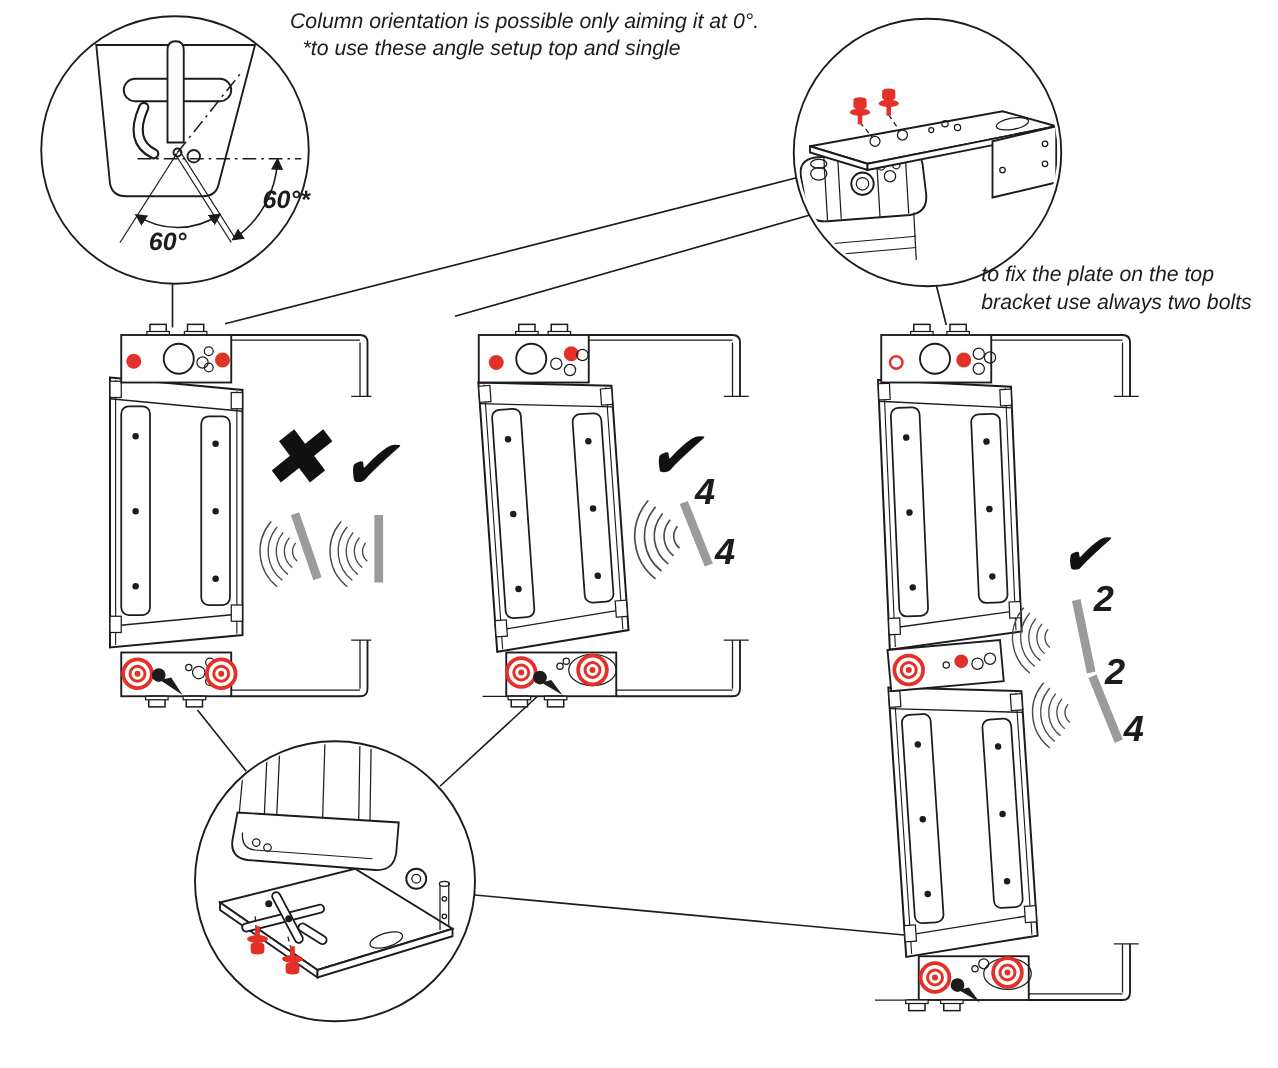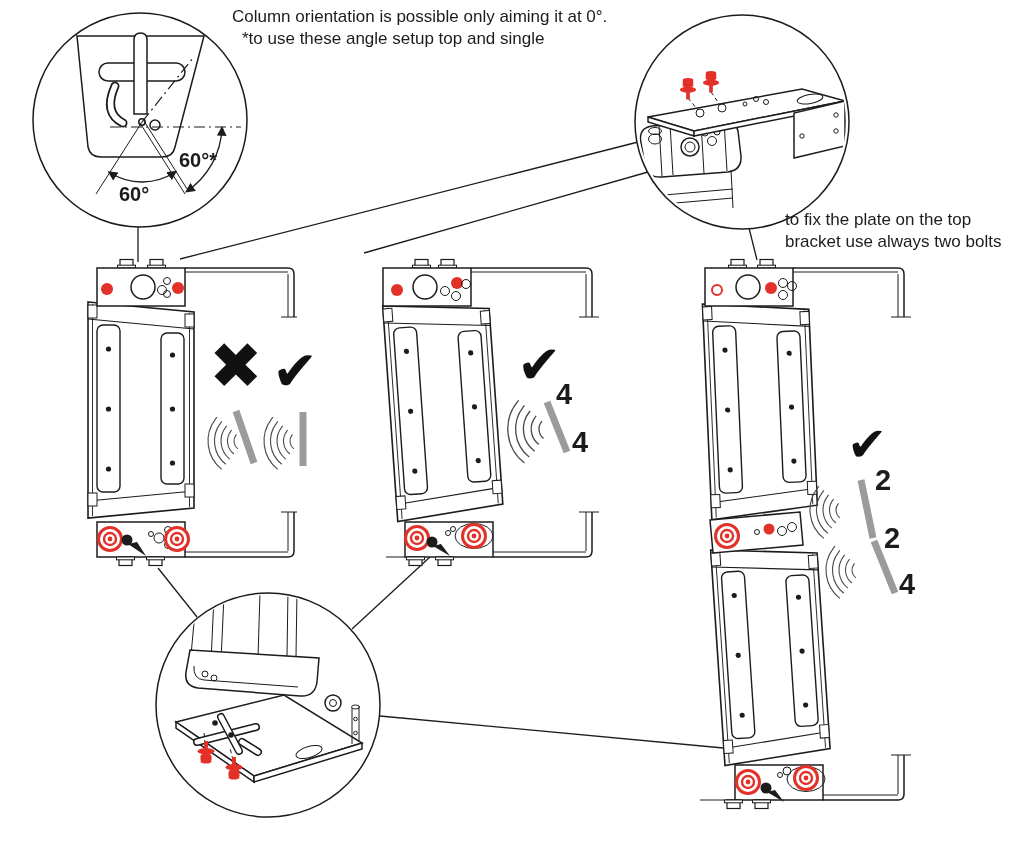--- a/index.html
+++ b/index.html
@@ -13,21 +13,21 @@
   .sw{stroke:var(--ink);fill:#fff;stroke-width:1.5;}
   .t{stroke:var(--ink);fill:none;stroke-width:1;}
   .f{fill:var(--ink);stroke:none;}
   .rf{fill:var(--red);stroke:none;}
   .rs{stroke:var(--red);fill:none;}
   .dd{stroke:var(--ink);fill:none;stroke-width:1.2;stroke-dasharray:11 4 2 4;}
   .dash{stroke:var(--ink);fill:none;stroke-width:1;stroke-dasharray:4 3;}
   .bar{stroke:var(--bar-gray);stroke-width:7;fill:none;}
   .conn{stroke:var(--ink);fill:none;stroke-width:1.3;}
   .arc{stroke:var(--ink);fill:none;stroke-width:1.3;}
-  .overlay{position:absolute;white-space:nowrap;}
+  .overlay{position:absolute;white-space:nowrap;font-style:italic;}
   .note{font-size:17px;line-height:22px;}
   .note .l2{margin-left:10px;}
   .note .l3{margin-left:20px;}
   .angle-label{font-size:20px;font-weight:600;}
   .num{font-size:29px;font-weight:bold;line-height:1;}
   .mark{line-height:1;color:#111;}
 </style>
 </head>
 <body>
 
@@ -318,21 +318,21 @@
   <div class="l1">Column orientation is possible only aiming it at 0°.</div>
   <div class="l2">*to use these angle setup top and single</div>
 </div>
 
 <div class="overlay note" style="left:785px;top:209px;">
   <div>to fix the plate on the top</div>
   <div>bracket use always two bolts</div>
 </div>
 
 
-<div class="overlay angle-label" style="left:179px;top:149px;">60°*</div>
+<div class="overlay angle-label" style="left:210px;top:149px;">60°*</div>
 <div class="overlay angle-label" style="left:119px;top:183px;">60°</div>
 
 <div class="overlay mark" style="left:209px;top:334px;font-size:64px;">✖</div>
 <div class="overlay mark" style="left:272px;top:344px;font-size:55px;">✔</div>
 <div class="overlay mark" style="left:517px;top:338px;font-size:53px;">✔</div>
 <div class="overlay mark" style="left:847px;top:421px;font-size:48px;">✔</div>
 
 <div class="overlay num" style="left:556px;top:380px;">4</div>
 <div class="overlay num" style="left:572px;top:428px;">4</div>
 <div class="overlay num" style="left:875px;top:466px;">2</div>

